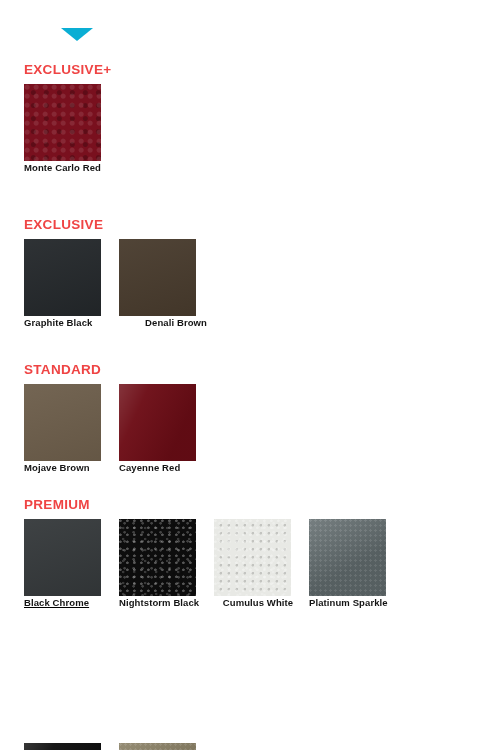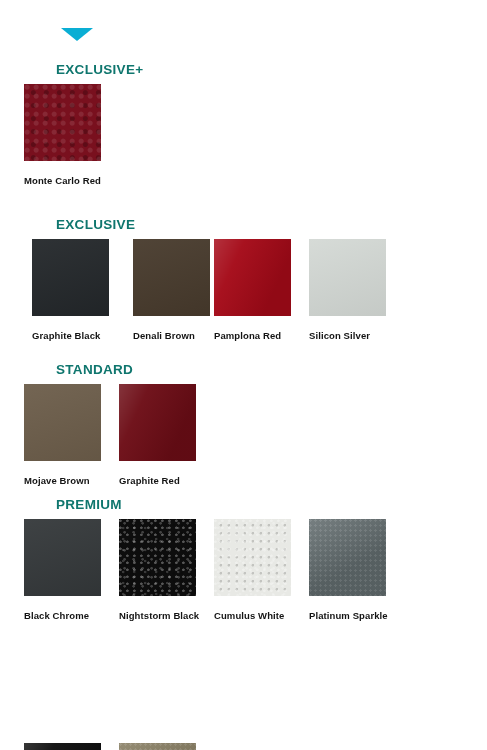--- a/index.html
+++ b/index.html
@@ -53,27 +53,26 @@
   
   .section {
     position: absolute;
     left: 0;
     width: 487px;
   }
   .section-title {
     position: absolute;
     left: 24px;
     top: 0;
-    color: #0f766e;
+    color: #ef4444;
     font-size: 13.5px;
     font-weight: bold;
     letter-spacing: 0.3px;
     white-space: nowrap;
     font-family: "Liberation Sans", sans-serif;
-    margin-left: 32px;
   }
 
   .grid {
     position: absolute;
     left: 24px;
     top: 22px;
     width: 463px;
   }
   .row {
     display: block;
@@ -91,21 +90,21 @@
     display: block;
     position: relative;
     overflow: hidden;
   }
   .swatch .grain {
     position: absolute;
     inset: 0;
     pointer-events: none;
   }
   .label {
-    margin-top: 14px;
+    margin-top: 1px;
     font-size: 9.5px;
     line-height: 11.5px;
     font-weight: bold;
     color: #141414;
     letter-spacing: 0.1px;
     font-family: "Liberation Sans", sans-serif;
     width: 88px;
   }
 </style>
 </head>
@@ -128,83 +127,71 @@
               </div>
               <div class="label">Monte Carlo Red</div>
             </div>
           </div>
         </div>
       </div>
       <div class="section" style="top: 217px;">
         <div class="section-title">EXCLUSIVE</div>
         <div class="grid">
           <div class="row" style="top: 0px;">
-            <div class="cell" style="left: 8px;">
+            <div class="cell" style="left: 0px;">
               <div class="swatch" style="background: rgb(35, 39, 42);">
                 <span class="grain" style="background: linear-gradient(160deg, rgba(255, 255, 255, 0.05), rgba(0, 0, 0, 0.07));"></span>
               </div>
               <div class="label">Graphite Black</div>
             </div>
-            <div class="cell" style="left: 109px;">
+            <div class="cell" style="left: 95px; text-align: right;">
               <div class="swatch" style="background: rgb(71, 58, 44);">
                 <span class="grain" style="background: linear-gradient(160deg, rgba(255, 255, 255, 0.05), rgba(0, 0, 0, 0.07));"></span>
               </div>
               <div class="label">Denali Brown</div>
-            </div>
-            <div class="cell" style="left: 190px;">
-              <div class="swatch" style="background: rgb(165, 10, 24);">
-                <span class="grain" style="background: linear-gradient(115deg, rgba(255, 255, 255, 0.16) 0%, rgba(255, 255, 255, 0.03) 28%, rgba(0, 0, 0, 0.12) 75%);"></span>
-              </div>
-              <div class="label">Pamplona Red</div>
-            </div>
-            <div class="cell" style="left: 285px;">
-              <div class="swatch" style="background: rgb(212, 217, 213);">
-                <span class="grain" style="background: linear-gradient(160deg, rgba(255, 255, 255, 0.05), rgba(0, 0, 0, 0.07));"></span>
-              </div>
-              <div class="label">Silicon Silver</div>
             </div>
           </div>
         </div>
       </div>
       <div class="section" style="top: 362px;">
         <div class="section-title">STANDARD</div>
         <div class="grid">
           <div class="row" style="top: 0px;">
             <div class="cell" style="left: 0px;">
               <div class="swatch" style="background: rgb(108, 93, 74);">
                 <span class="grain" style="background: linear-gradient(160deg, rgba(255, 255, 255, 0.05), rgba(0, 0, 0, 0.07));"></span>
               </div>
               <div class="label">Mojave Brown</div>
             </div>
             <div class="cell" style="left: 95px;">
               <div class="swatch" style="background: rgb(109, 13, 22);">
                 <span class="grain" style="background: linear-gradient(115deg, rgba(255, 255, 255, 0.16) 0%, rgba(255, 255, 255, 0.03) 28%, rgba(0, 0, 0, 0.12) 75%);"></span>
               </div>
-              <div class="label">Graphite Red</div>
+              <div class="label">Cayenne Red</div>
             </div>
           </div>
         </div>
       </div>
       <div class="section" style="top: 497px;">
         <div class="section-title">PREMIUM</div>
         <div class="grid">
           <div class="row" style="top: 0px;">
-            <div class="cell" style="left: 0px;">
+            <div class="cell" style="left: 0px; text-decoration: underline;">
               <div class="swatch" style="background: rgb(52, 56, 58);">
                 <span class="grain" style="background: linear-gradient(160deg, rgba(255, 255, 255, 0.05), rgba(0, 0, 0, 0.07));"></span>
               </div>
               <div class="label">Black Chrome</div>
             </div>
             <div class="cell" style="left: 95px;">
               <div class="swatch" style="background: rgb(13, 13, 13);">
                 <span class="grain" style="background: radial-gradient(circle at 20% 25%, rgba(255, 255, 255, 0.3) 0px, rgba(255, 255, 255, 0.3) 1px, transparent 1.6px) 0% 0% / 7px 7px, radial-gradient(circle at 62% 48%, rgba(255, 255, 255, 0.22) 0px, rgba(255, 255, 255, 0.22) 1px, transparent 1.6px) 0% 0% / 9px 9px, radial-gradient(circle at 85% 78%, rgba(0, 0, 0, 0.16) 0px, rgba(0, 0, 0, 0.16) 1px, transparent 1.6px) 0% 0% / 8px 8px, radial-gradient(circle at 38% 82%, rgba(255, 255, 255, 0.18) 0px, rgba(255, 255, 255, 0.18) 1px, transparent 1.6px) 0% 0% / 11px 11px;"></span>
               </div>
               <div class="label">Nightstorm Black</div>
             </div>
-            <div class="cell" style="left: 190px;">
+            <div class="cell" style="left: 190px; text-align: center;">
               <div class="swatch" style="background: rgb(232, 233, 229);">
                 <span class="grain" style="background: radial-gradient(circle at 20% 25%, rgba(255, 255, 255, 0.3) 0px, rgba(255, 255, 255, 0.3) 1px, transparent 1.6px) 0% 0% / 7px 7px, radial-gradient(circle at 62% 48%, rgba(255, 255, 255, 0.22) 0px, rgba(255, 255, 255, 0.22) 1px, transparent 1.6px) 0% 0% / 9px 9px, radial-gradient(circle at 85% 78%, rgba(0, 0, 0, 0.16) 0px, rgba(0, 0, 0, 0.16) 1px, transparent 1.6px) 0% 0% / 8px 8px, radial-gradient(circle at 38% 82%, rgba(255, 255, 255, 0.18) 0px, rgba(255, 255, 255, 0.18) 1px, transparent 1.6px) 0% 0% / 11px 11px;"></span>
               </div>
               <div class="label">Cumulus White</div>
             </div>
             <div class="cell" style="left: 285px;">
               <div class="swatch" style="background: rgb(96, 106, 108);">
                 <span class="grain" style="background: linear-gradient(150deg, rgba(255, 255, 255, 0.14), rgba(0, 0, 0, 0.1) 60%) 0% 0% / 100% 100%, radial-gradient(circle at 30% 30%, rgba(255, 255, 255, 0.12) 0px, rgba(255, 255, 255, 0.12) 1px, transparent 1.4px) 0% 0% / 5px 5px;"></span>
               </div>
               <div class="label">Platinum Sparkle</div>

